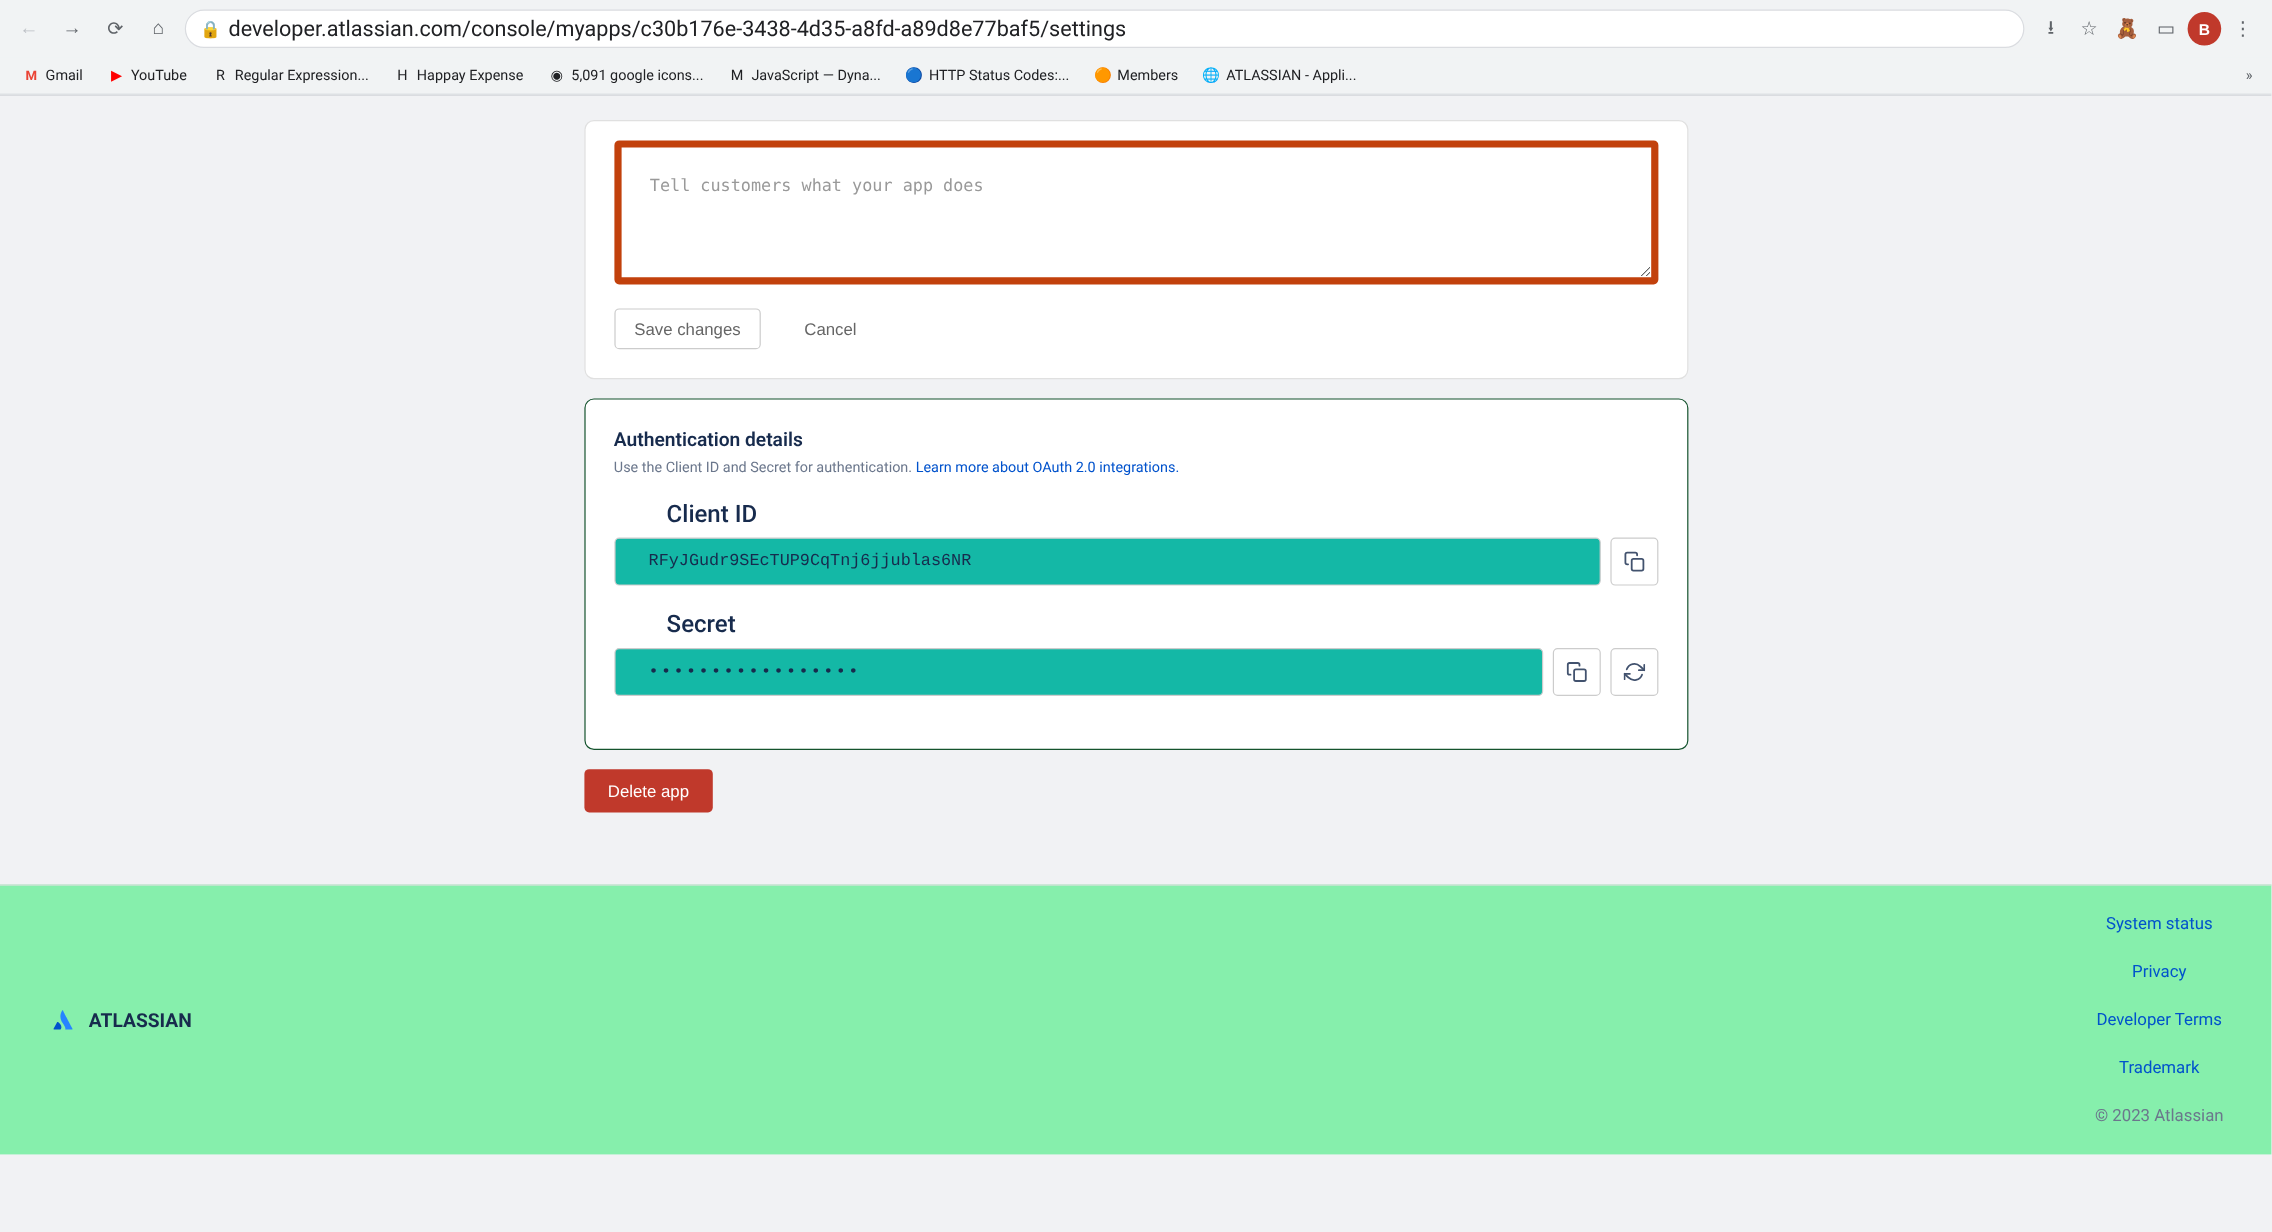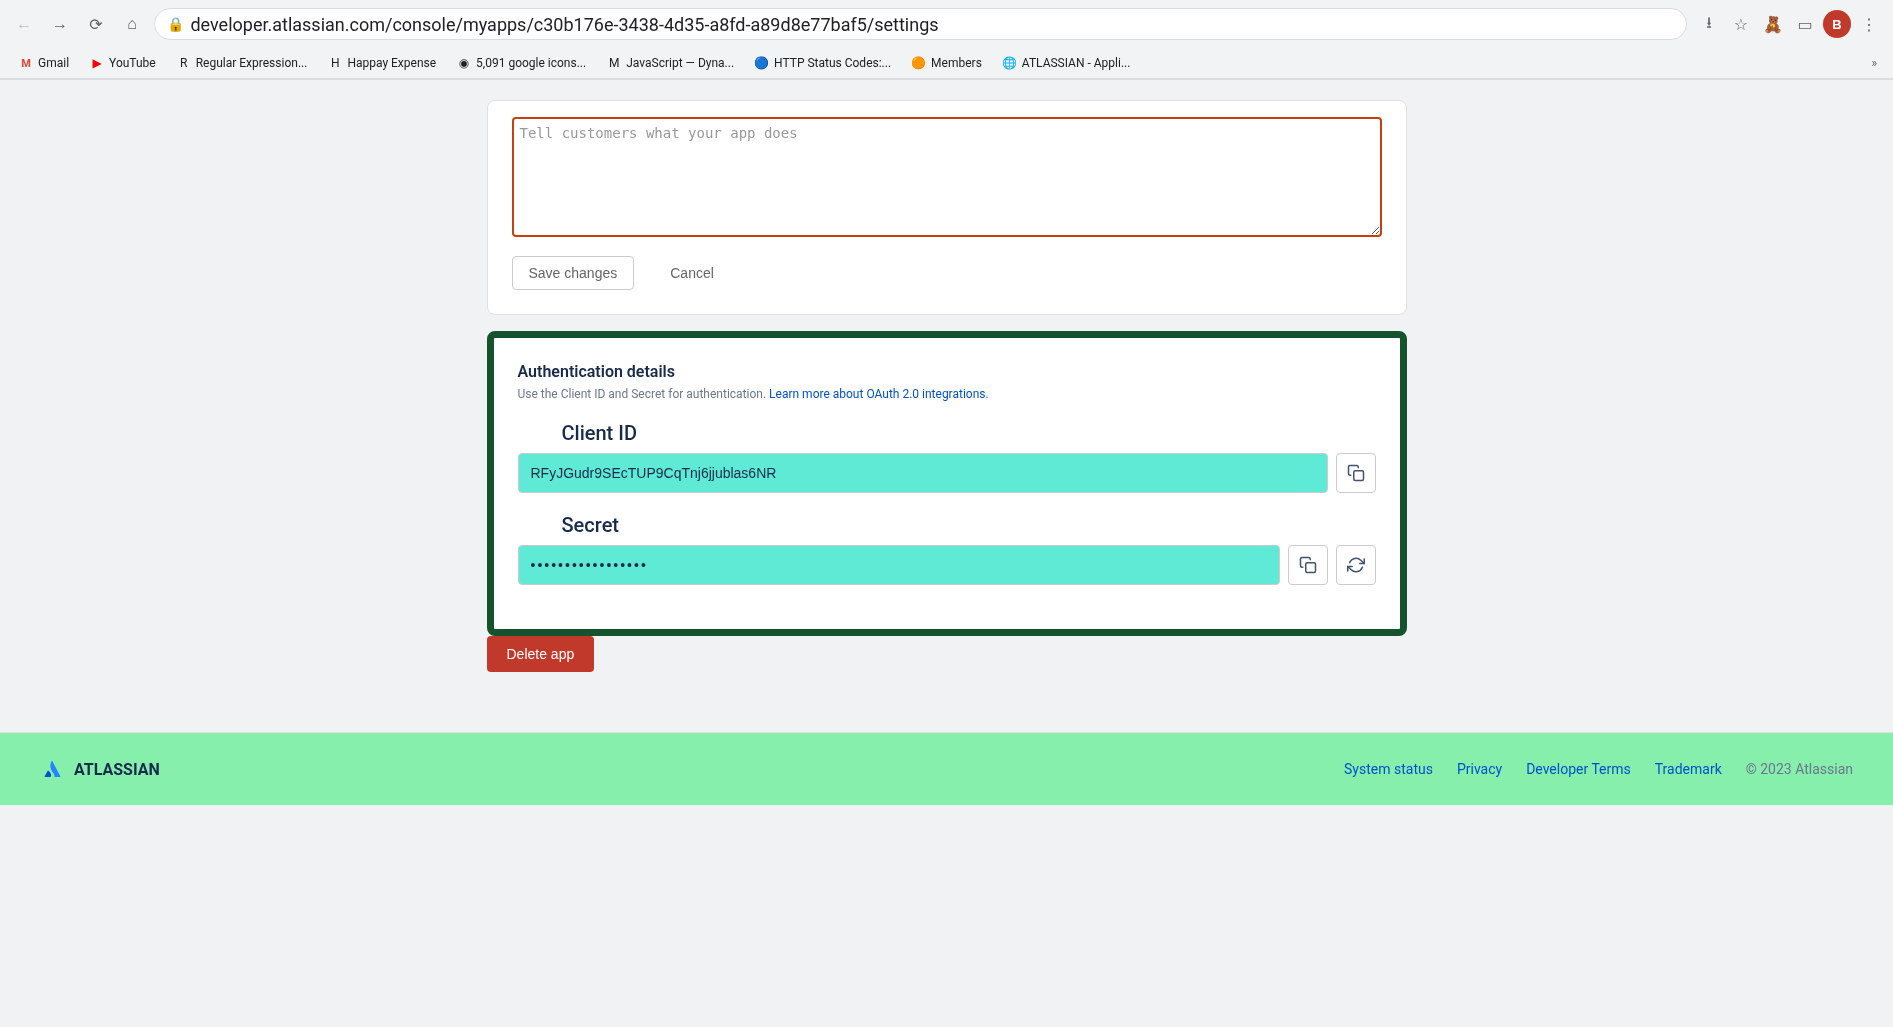--- a/index.html
+++ b/index.html
@@ -22,45 +22,45 @@
     .gmail-icon { color: #EA4335; font-size: 11px; font-weight: bold; }
     .youtube-icon { color: #FF0000; }
     .bookmark-more { margin-left: auto; font-size: 12px; color: #5f6368; cursor: pointer; padding: 3px 6px; }
 
     
     .page-content { background: #f1f2f4; min-height: calc(100vh - 80px); }
 
     
     .main-area { max-width: 960px; margin: 0 auto; padding: 20px; }
     .card-partial { background: white; border-radius: 8px; padding: 16px 24px 24px; margin-bottom: 16px; border: 1px solid #e0e0e0; }
-    .textarea-placeholder { width: 100%; min-height: 120px; border: 2px solid #c2410c; border-radius: 4px; padding: 6px; font-size: 14px; color: #999; resize: vertical; background: white; outline: none; }
+    .textarea-placeholder { width: 100%; min-height: 120px; border: 6px solid #c2410c; border-radius: 4px; padding: 24px; font-size: 14px; color: #999; resize: vertical; background: white; outline: none; }
     .textarea-placeholder::placeholder { color: #999; }
     .btn-row { display: flex; gap: 20px; margin-top: 16px; }
     .btn-save { padding: 8px 16px; border: 1px solid #ccc; border-radius: 4px; background: white; color: #666; cursor: pointer; font-size: 14px; }
     .btn-cancel { padding: 8px 16px; border: none; background: transparent; color: #666; cursor: pointer; font-size: 14px; }
 
     
-    .auth-card { background: white; border-radius: 8px; padding: 24px; border: 7px solid #14532d; }
+    .auth-card { background: white; border-radius: 8px; padding: 24px; margin-bottom: 16px; border: 1px solid #14532d; }
     .auth-title { font-size: 16px; font-weight: 600; color: #172b4d; margin-bottom: 6px; }
     .auth-subtitle { font-size: 12px; color: #6b778c; margin-bottom: 20px; }
     .auth-subtitle a { color: #0052cc; text-decoration: none; }
     .field-label { font-size: 20px; font-weight: 500; color: #172b4d; margin-bottom: 8px; padding-left: 44px; }
     .field-row { display: flex; align-items: center; gap: 8px; margin-bottom: 20px; }
-    .field-input { flex: 1; height: 40px; border: 1px solid #ccc; border-radius: 4px; padding: 0 12px; font-size: 14px; color: #172b4d; background: #5eead4; outline: none; }
+    .field-input { flex: 1; height: 40px; border: 1px solid #ccc; border-radius: 4px; padding: 0 28px; font-size: 14px; color: #172b4d; background: #14b8a6; outline: none; font-family: Liberation Mono, monospace; }
     .field-input.secret { letter-spacing: 2px; color: #172b4d; }
     .icon-btn { width: 40px; height: 40px; border: 1px solid #ccc; border-radius: 4px; background: white; cursor: pointer; display: flex; align-items: center; justify-content: center; color: #42526e; font-size: 16px; }
 
     
     .delete-btn { background: #c0392b; color: white; border: none; padding: 10px 20px; border-radius: 4px; font-size: 14px; font-weight: 500; cursor: pointer; }
 
     
     .footer { background: #86efac; border-top: 1px solid #e0e0e0; padding: 24px 40px; display: flex; align-items: center; justify-content: space-between; margin-top: 40px; }
     .footer-logo { display: flex; align-items: center; gap: 10px; font-weight: 700; font-size: 16px; color: #172b4d; }
     .atlassian-logo-icon { width: 24px; height: 24px; }
-    .footer-links { display: flex; align-items: center; gap: 24px; }
+    .footer-links { display: flex; align-items: center; gap: 24px; flex-direction: column; }
     .footer-link { color: #0052cc; text-decoration: none; font-size: 14px; }
     .footer-copyright { font-size: 14px; color: #6b778c; }
 
     
     ::-webkit-scrollbar { width: 6px; }
     ::-webkit-scrollbar-track { background: transparent; }
     ::-webkit-scrollbar-thumb { background: #ccc; border-radius: 3px; }
   </style>
 </head>
 <body>

